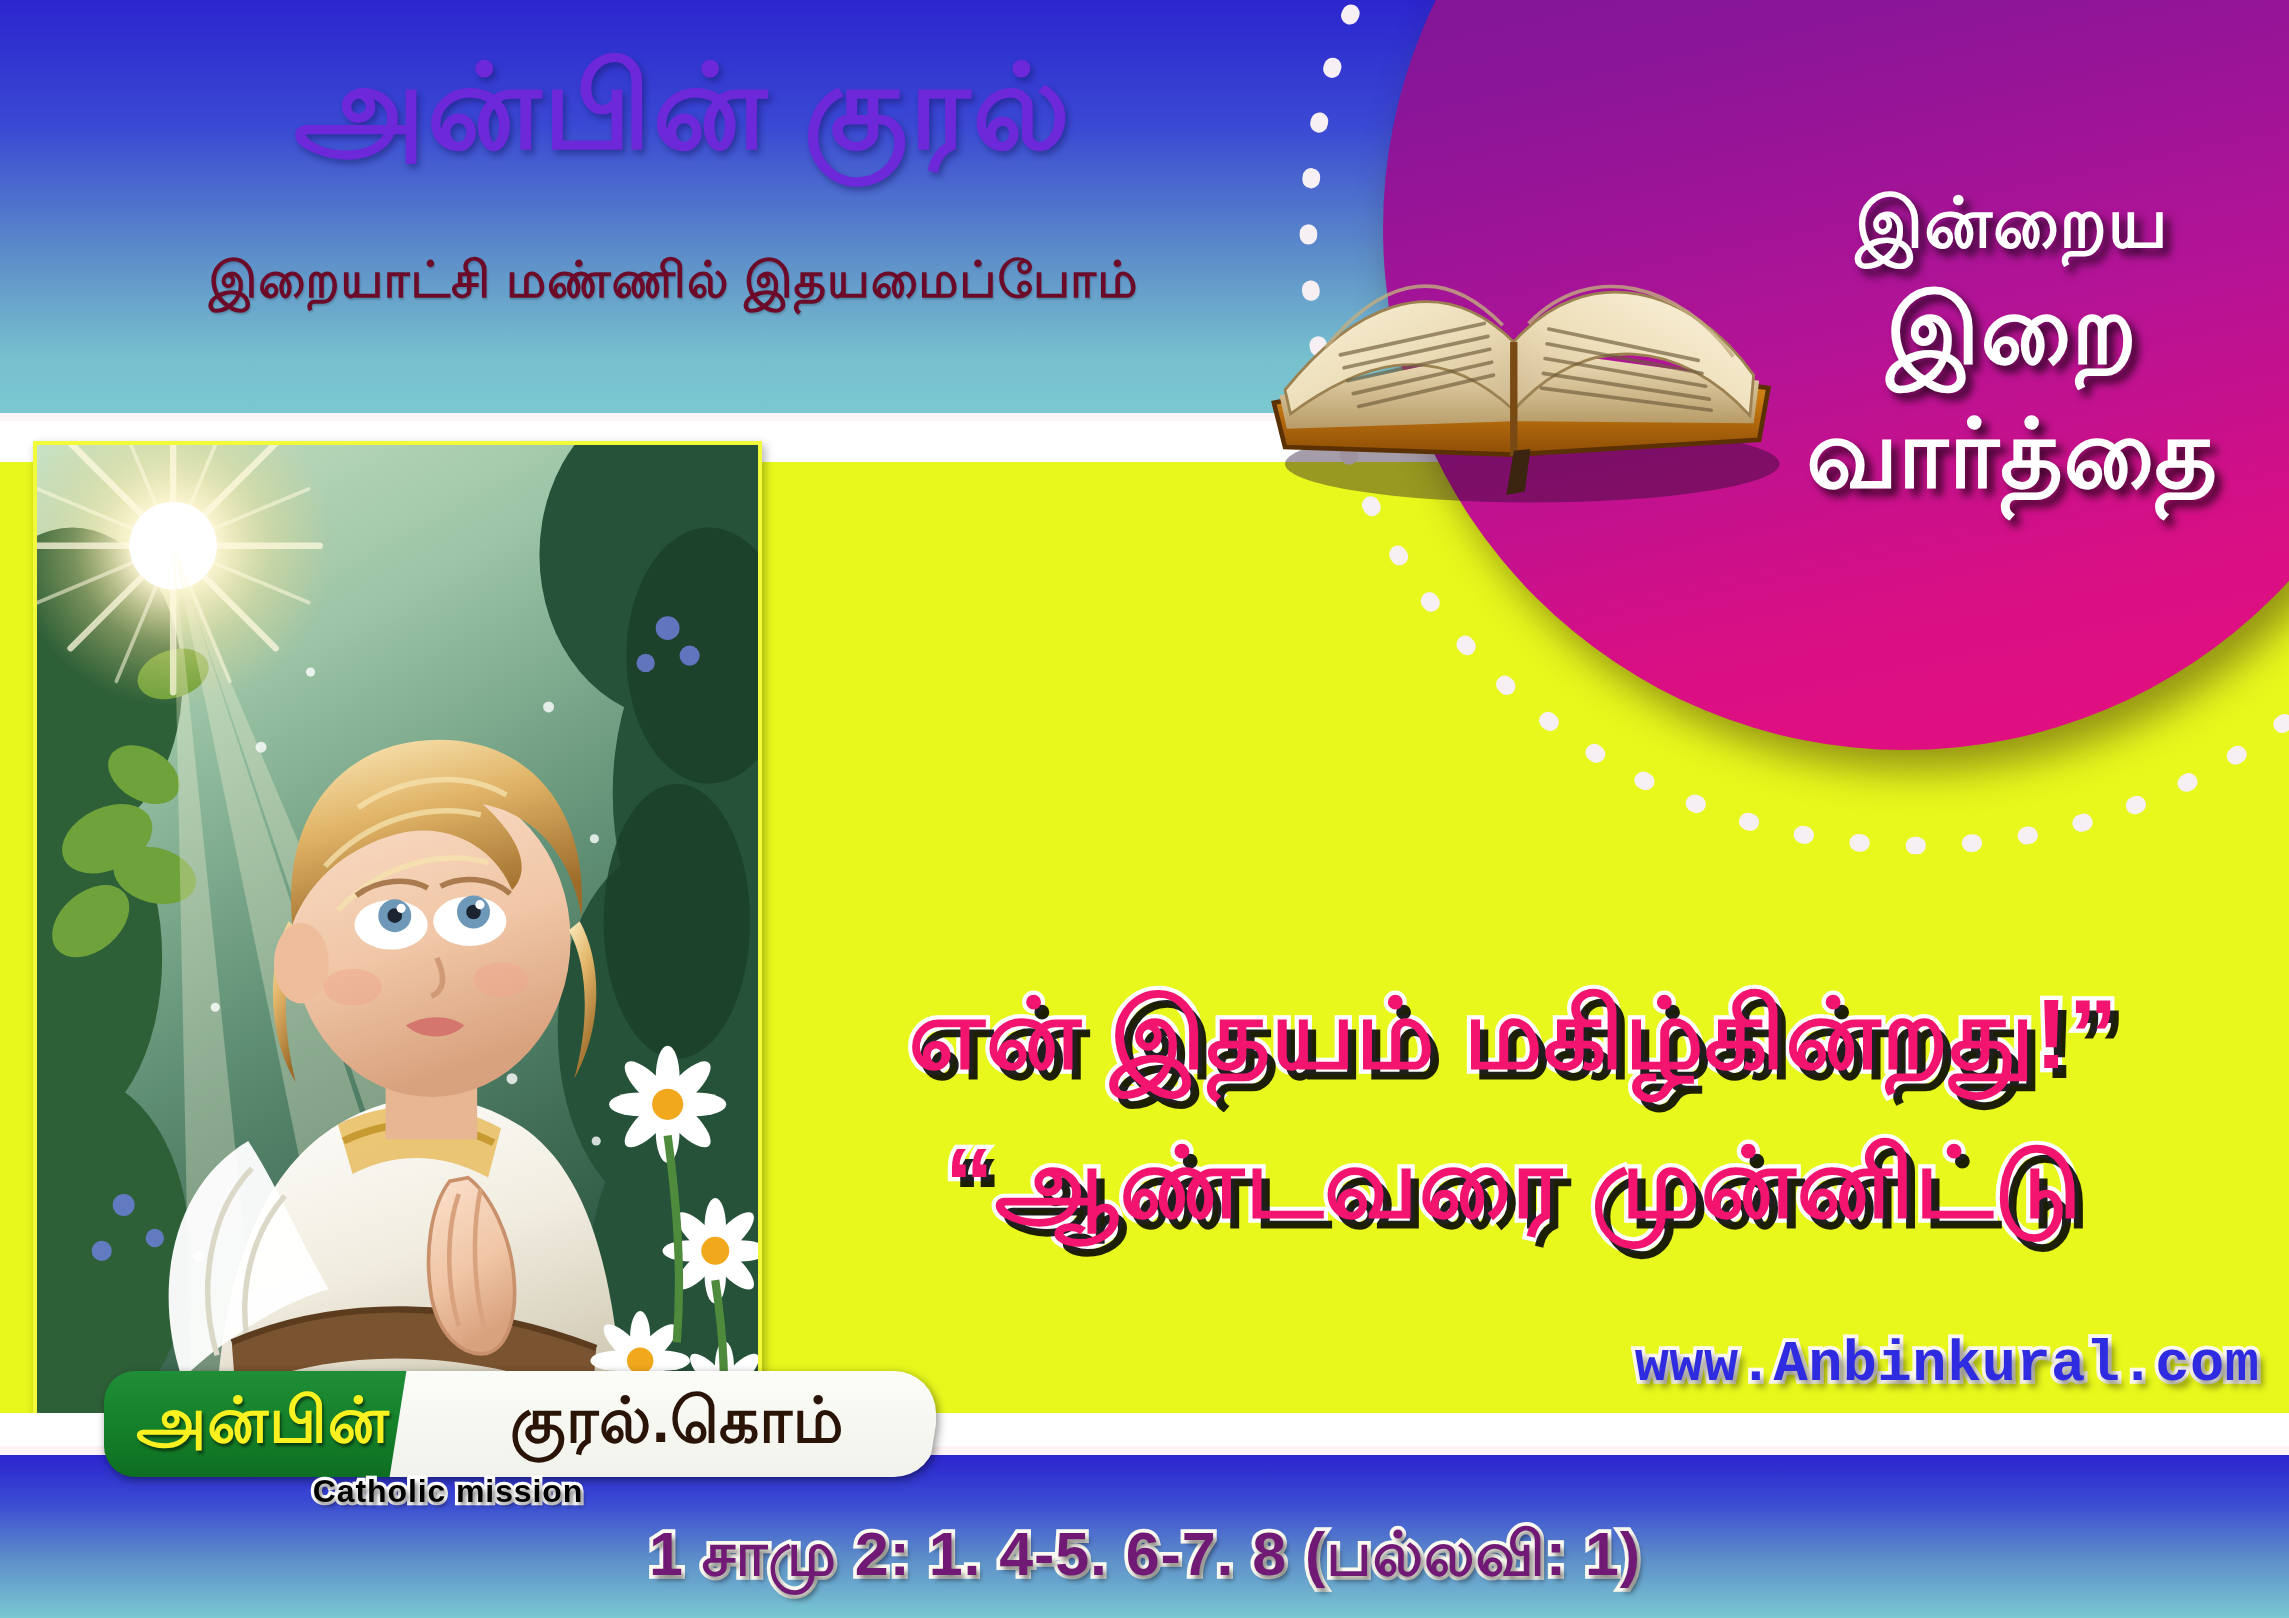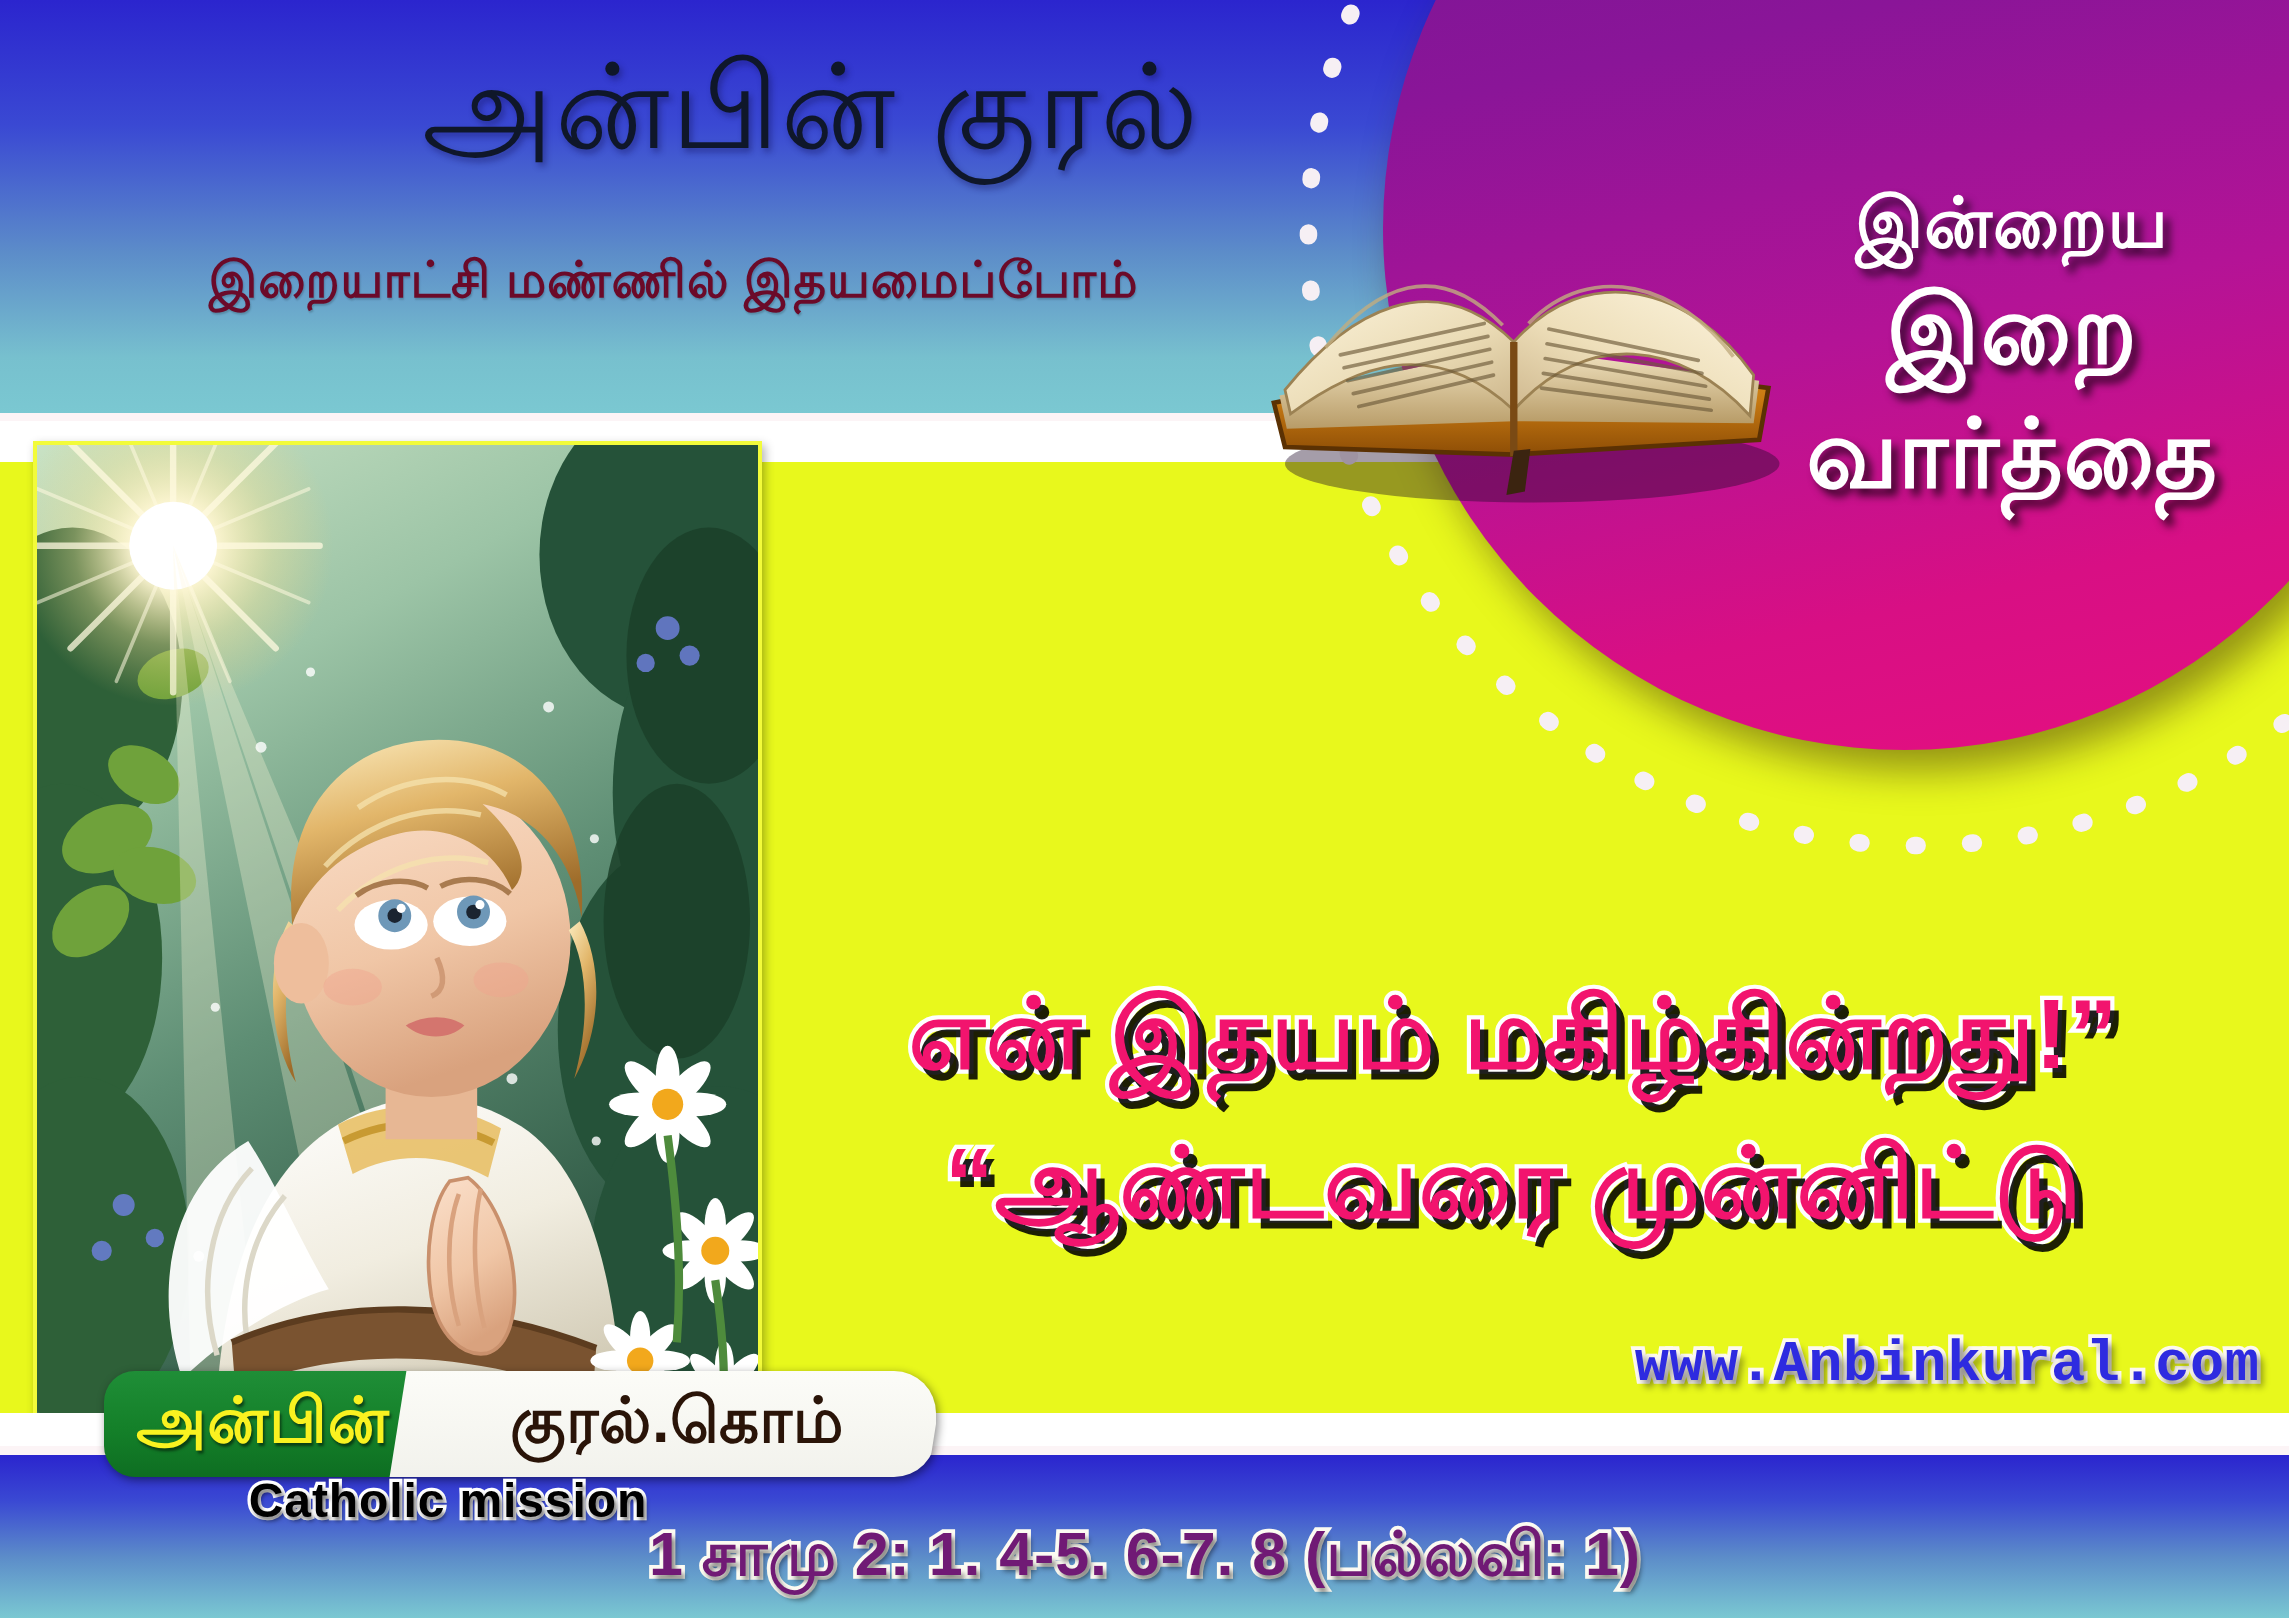--- a/index.html
+++ b/index.html
@@ -21,21 +21,21 @@
     position:absolute; left:0; top:420px; width:2290px; height:42px;
     background:#FFFFFF; z-index:2;
   }
   .header-strip::after{
     content:""; position:absolute; left:0; top:-7.4px; width:100%; height:8.3px;
     background:#FCF4F6;
   }
 
   .title-main {
     position:absolute; left:166px; top:44px; width:1034px;
-    text-align:right; color:#0f172a; font-size:118px; font-weight:normal;
+    text-align:center; color:#6d28d9; font-size:118px; font-weight:bold;
     letter-spacing:1.8px; line-height:1.08;
     text-shadow: 2.8px 3.7px 6.5px rgba(20,20,90,.45);
     z-index:4;
   }
   .title-sub {
     position:absolute; left:138px; top:251px; width:1071px;
     text-align:center; color:#6B0A29; font-size:50px; font-weight:bold;
     letter-spacing:0.9px; z-index:4;
     text-shadow: 0.9px 1.8px 1.8px rgba(0,0,0,.18);
   }
@@ -122,21 +122,21 @@
     flex:1; background:linear-gradient(180deg,#FCFCF8 0%,#F2F2EC 100%);
     display:flex; align-items:center; justify-content:center;
     transform:skewX(-9deg); margin-left:-24px; padding-left:20px;
   }
   .logo-right span{
     transform:skewX(9deg);
     color:#2A1408; font-size:63px; font-weight:bold; letter-spacing:0.5px;
   }
   .logo-caption{
     position:absolute; left:104px; top:1473px; width:688px; text-align:center;
-    z-index:9; color:#000000; font-size:48px; font-weight:bold; letter-spacing:0.9px;
+    z-index:9; color:#000000; font-size:32px; font-weight:bold; letter-spacing:0.9px;
     -webkit-text-stroke:6.5px #FFFFFF; paint-order:stroke fill;
     text-shadow: 2.8px 3.7px 4.6px rgba(0,0,0,.5);
   }
 
   
   .footer{
     position:absolute; left:0; bottom:0; width:2290px; height:164px;
     background:linear-gradient(180deg,#2B25CE 0%,#3A49D3 28%,#5C8CC9 62%,#7BC9D2 100%);
     z-index:8;
   }

